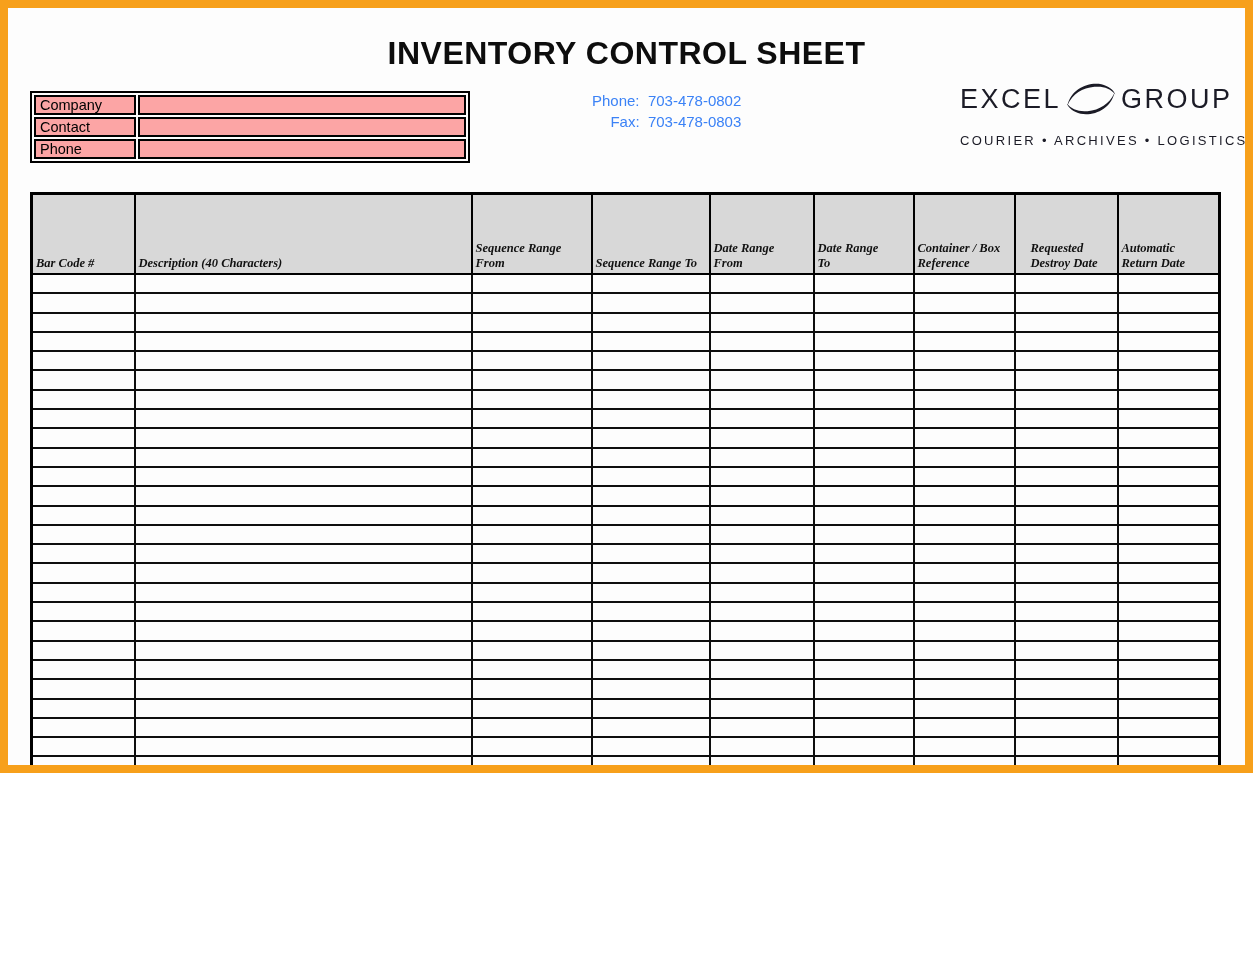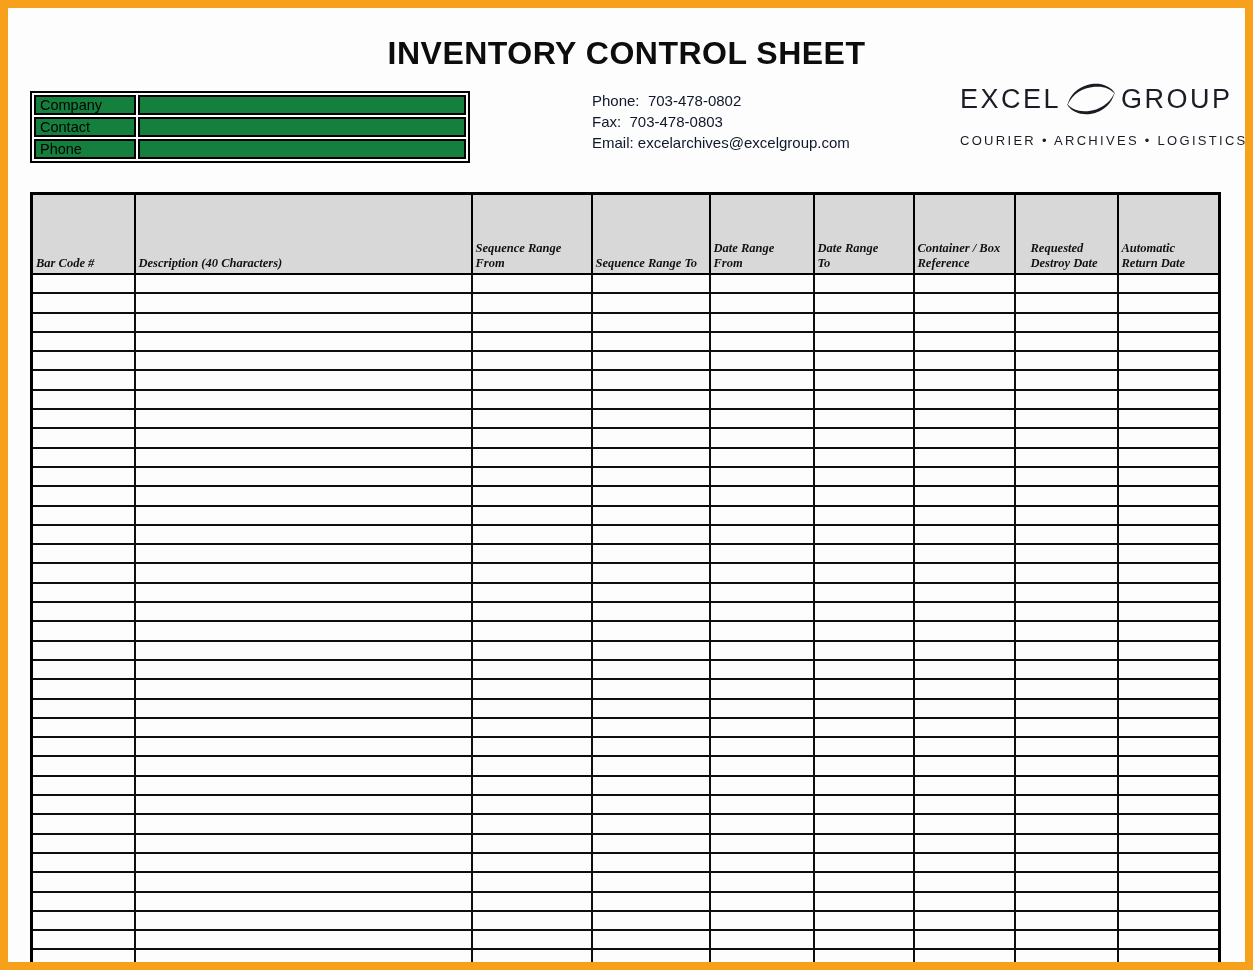--- a/index.html
+++ b/index.html
@@ -3,21 +3,21 @@
 <meta charset="utf-8">
 <style>
   html, body {
     margin: 0;
     padding: 0;
     background: #ffffff;
   }
   .page {
     position: relative;
     width: 1253px;
-    height: 970px;
+    height: 773px;
     box-sizing: border-box;
     border: 8px solid var(--frame-color, #F7A01B);
     background: #fdfdfd;
     font-family: "Liberation Sans", sans-serif;
     color: #000;
     overflow: hidden;
   }
 
   
   .title {
@@ -47,32 +47,33 @@
     border-collapse: separate;
     border-spacing: 2px;
     table-layout: fixed;
   }
   .company-table td {
     border: 2px solid #000;
     height: 15px;
     font-size: 14.5px;
     padding: 0 4px;
     vertical-align: middle;
-    background: #15803d;
+    background: #fca5a5;
   }
   .company-table td.lbl { width: 90px; }
 
   
   .contact {
     position: absolute;
     left: 584px;
     top: 82px;
     font-size: 15px;
     line-height: 21px;
-    color: #0f172a;
+    color: #3b82f6;
+    text-align: right;
   }
   .contact div { white-space: pre; }
 
   
   .logo {
     position: absolute;
     top: 72px;
     right: 23px;
     width: 262px;
     color: var(--logo-color, #1B1B26);
@@ -164,21 +165,20 @@
           <td class="lbl">Phone</td>
           <td class="val"></td>
         </tr>
       </tbody>
     </table>
   </div>
 
   <div class="contact">
     <div>Phone:  703-478-0802</div>
     <div>Fax:  703-478-0803</div>
-    <div>Email: excelarchives@excelgroup.com</div>
   </div>
 
   <div class="logo">
     <div class="logo-row">
       <span>EXCEL</span>
       <span class="logo-icon">
         <svg width="52" height="38" viewBox="0 0 60 42" xmlns="http://www.w3.org/2000/svg">
           <path d="M3,28 C7,10 26,1 42,4 C50,6 56,10 58,16 C53,9 44,6 34,7 C20,8.5 9,15 3,28 Z" fill="#1B1B26"></path>
           <path d="M3,28 C7,10 26,1 42,4 C50,6 56,10 58,16 C53,9 44,6 34,7 C20,8.5 9,15 3,28 Z" fill="#1B1B26" transform="rotate(180 30 21)"></path>
         </svg>

